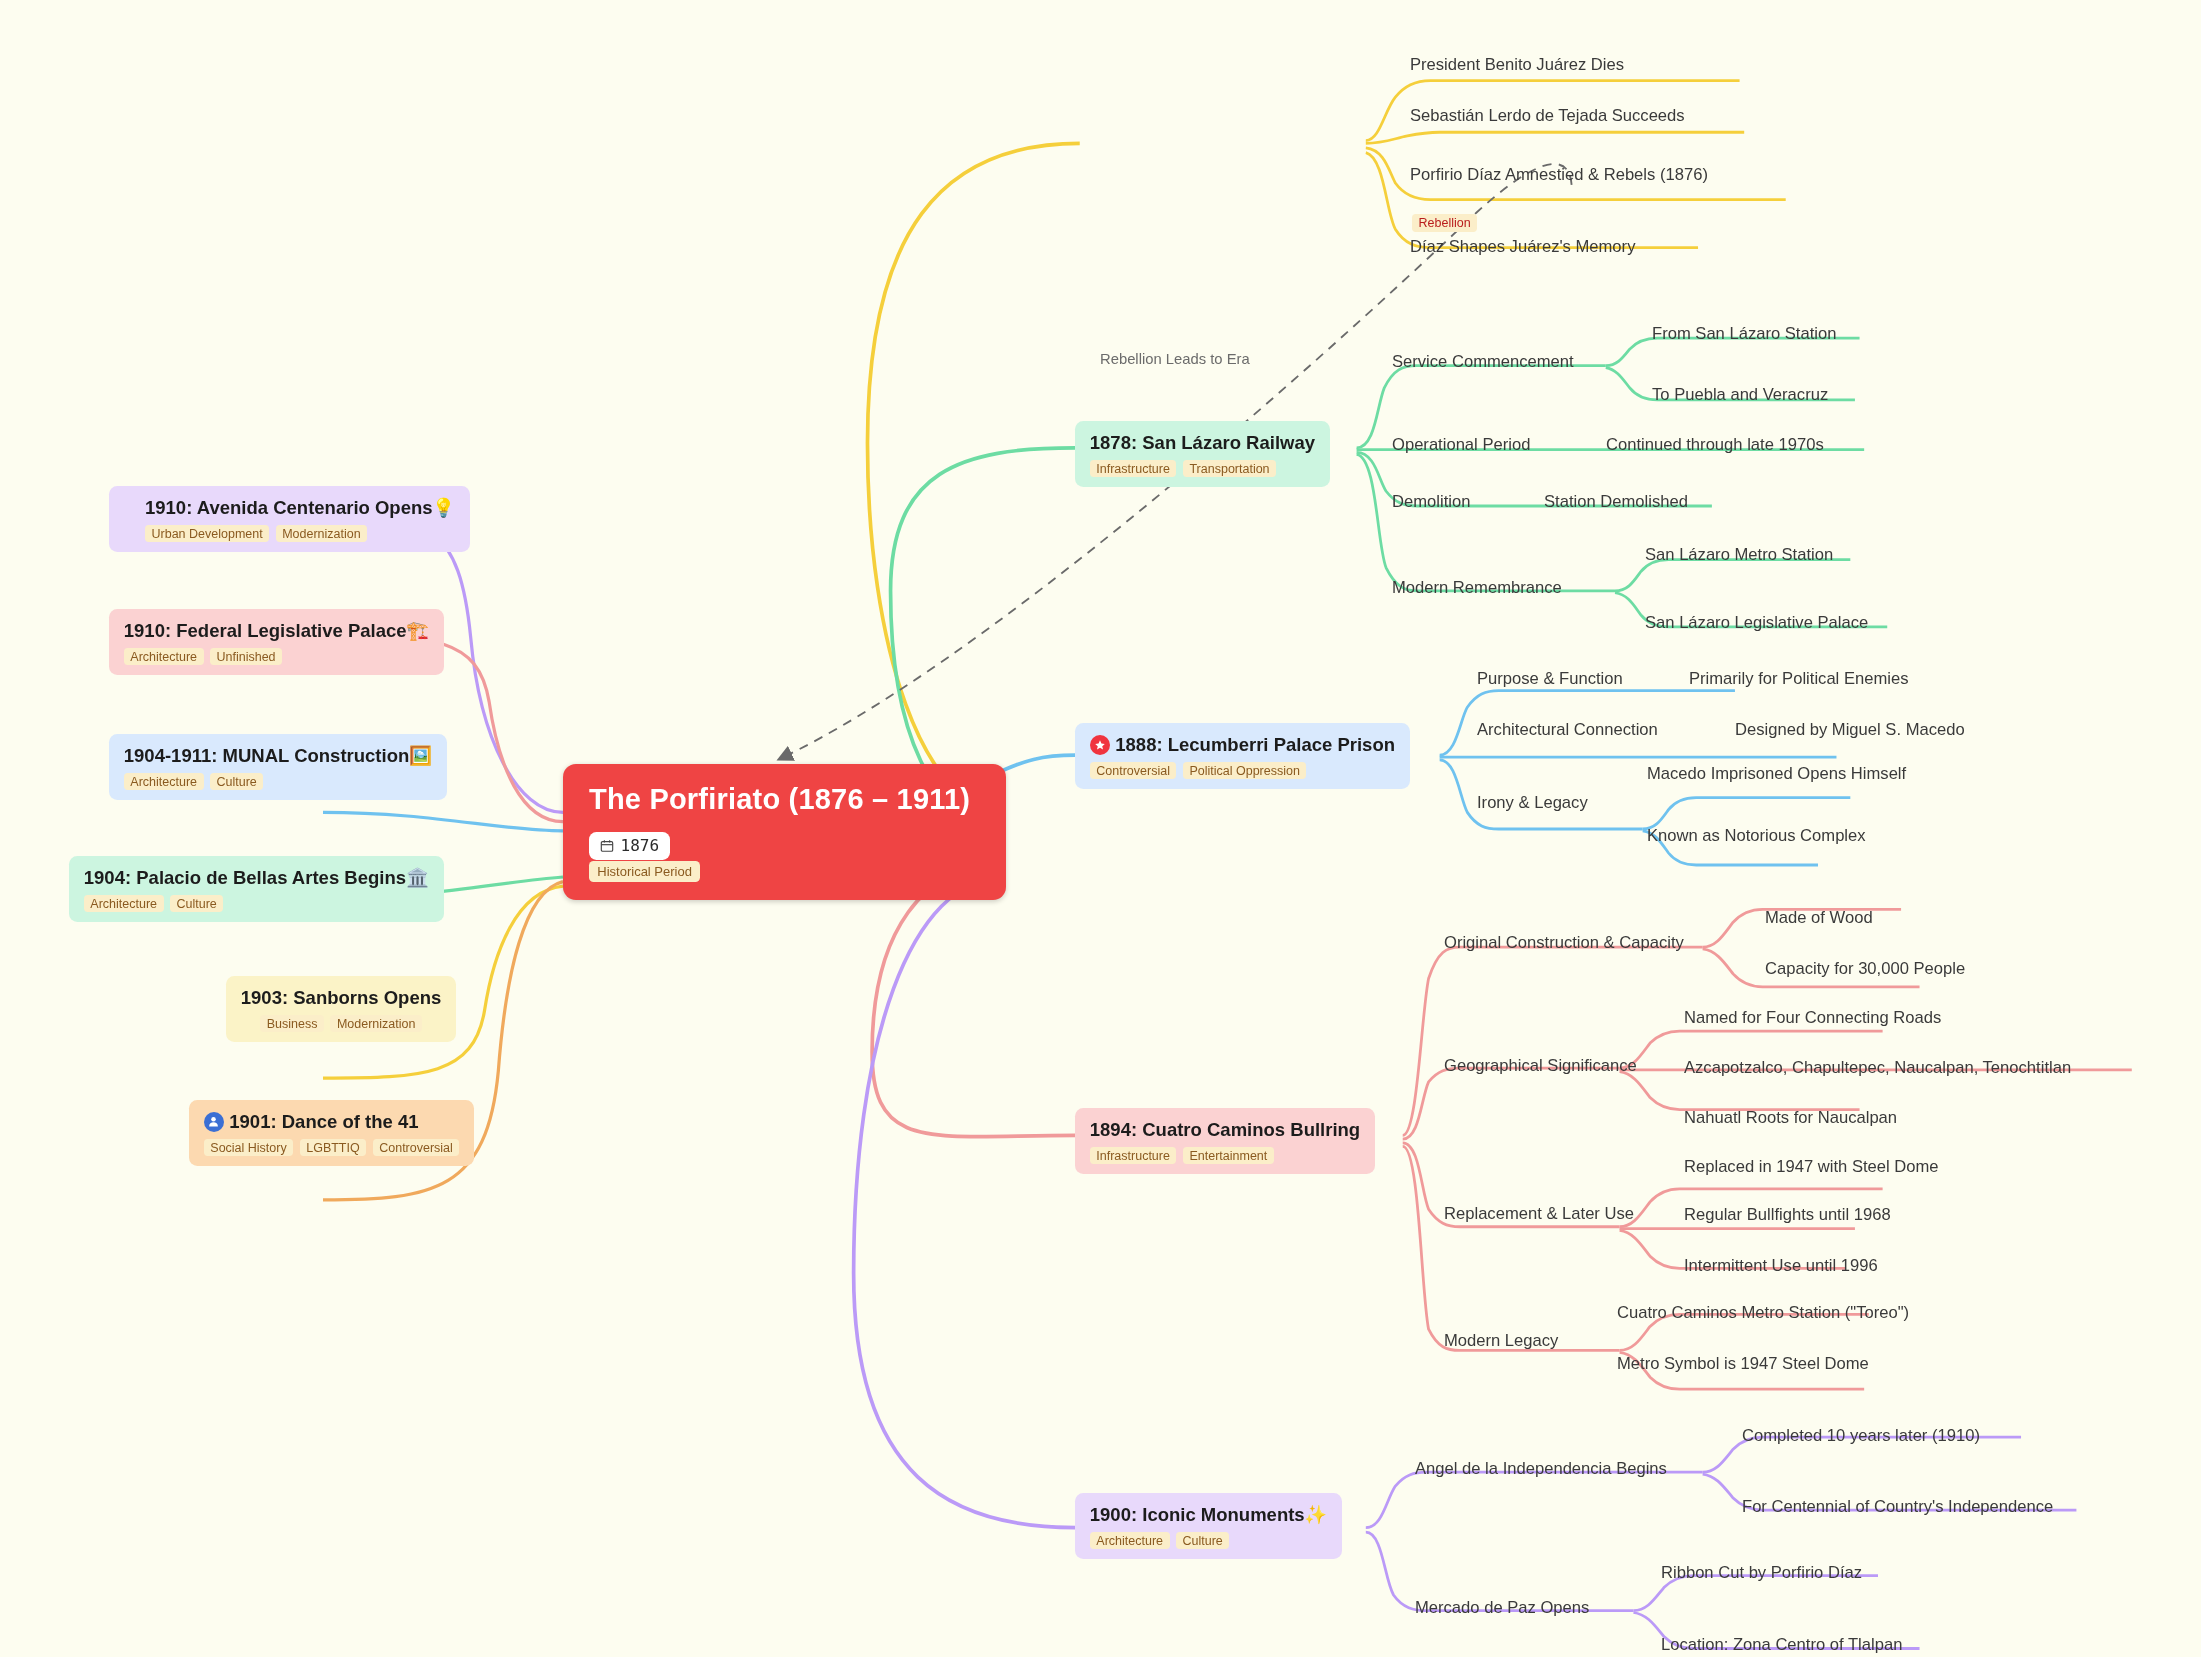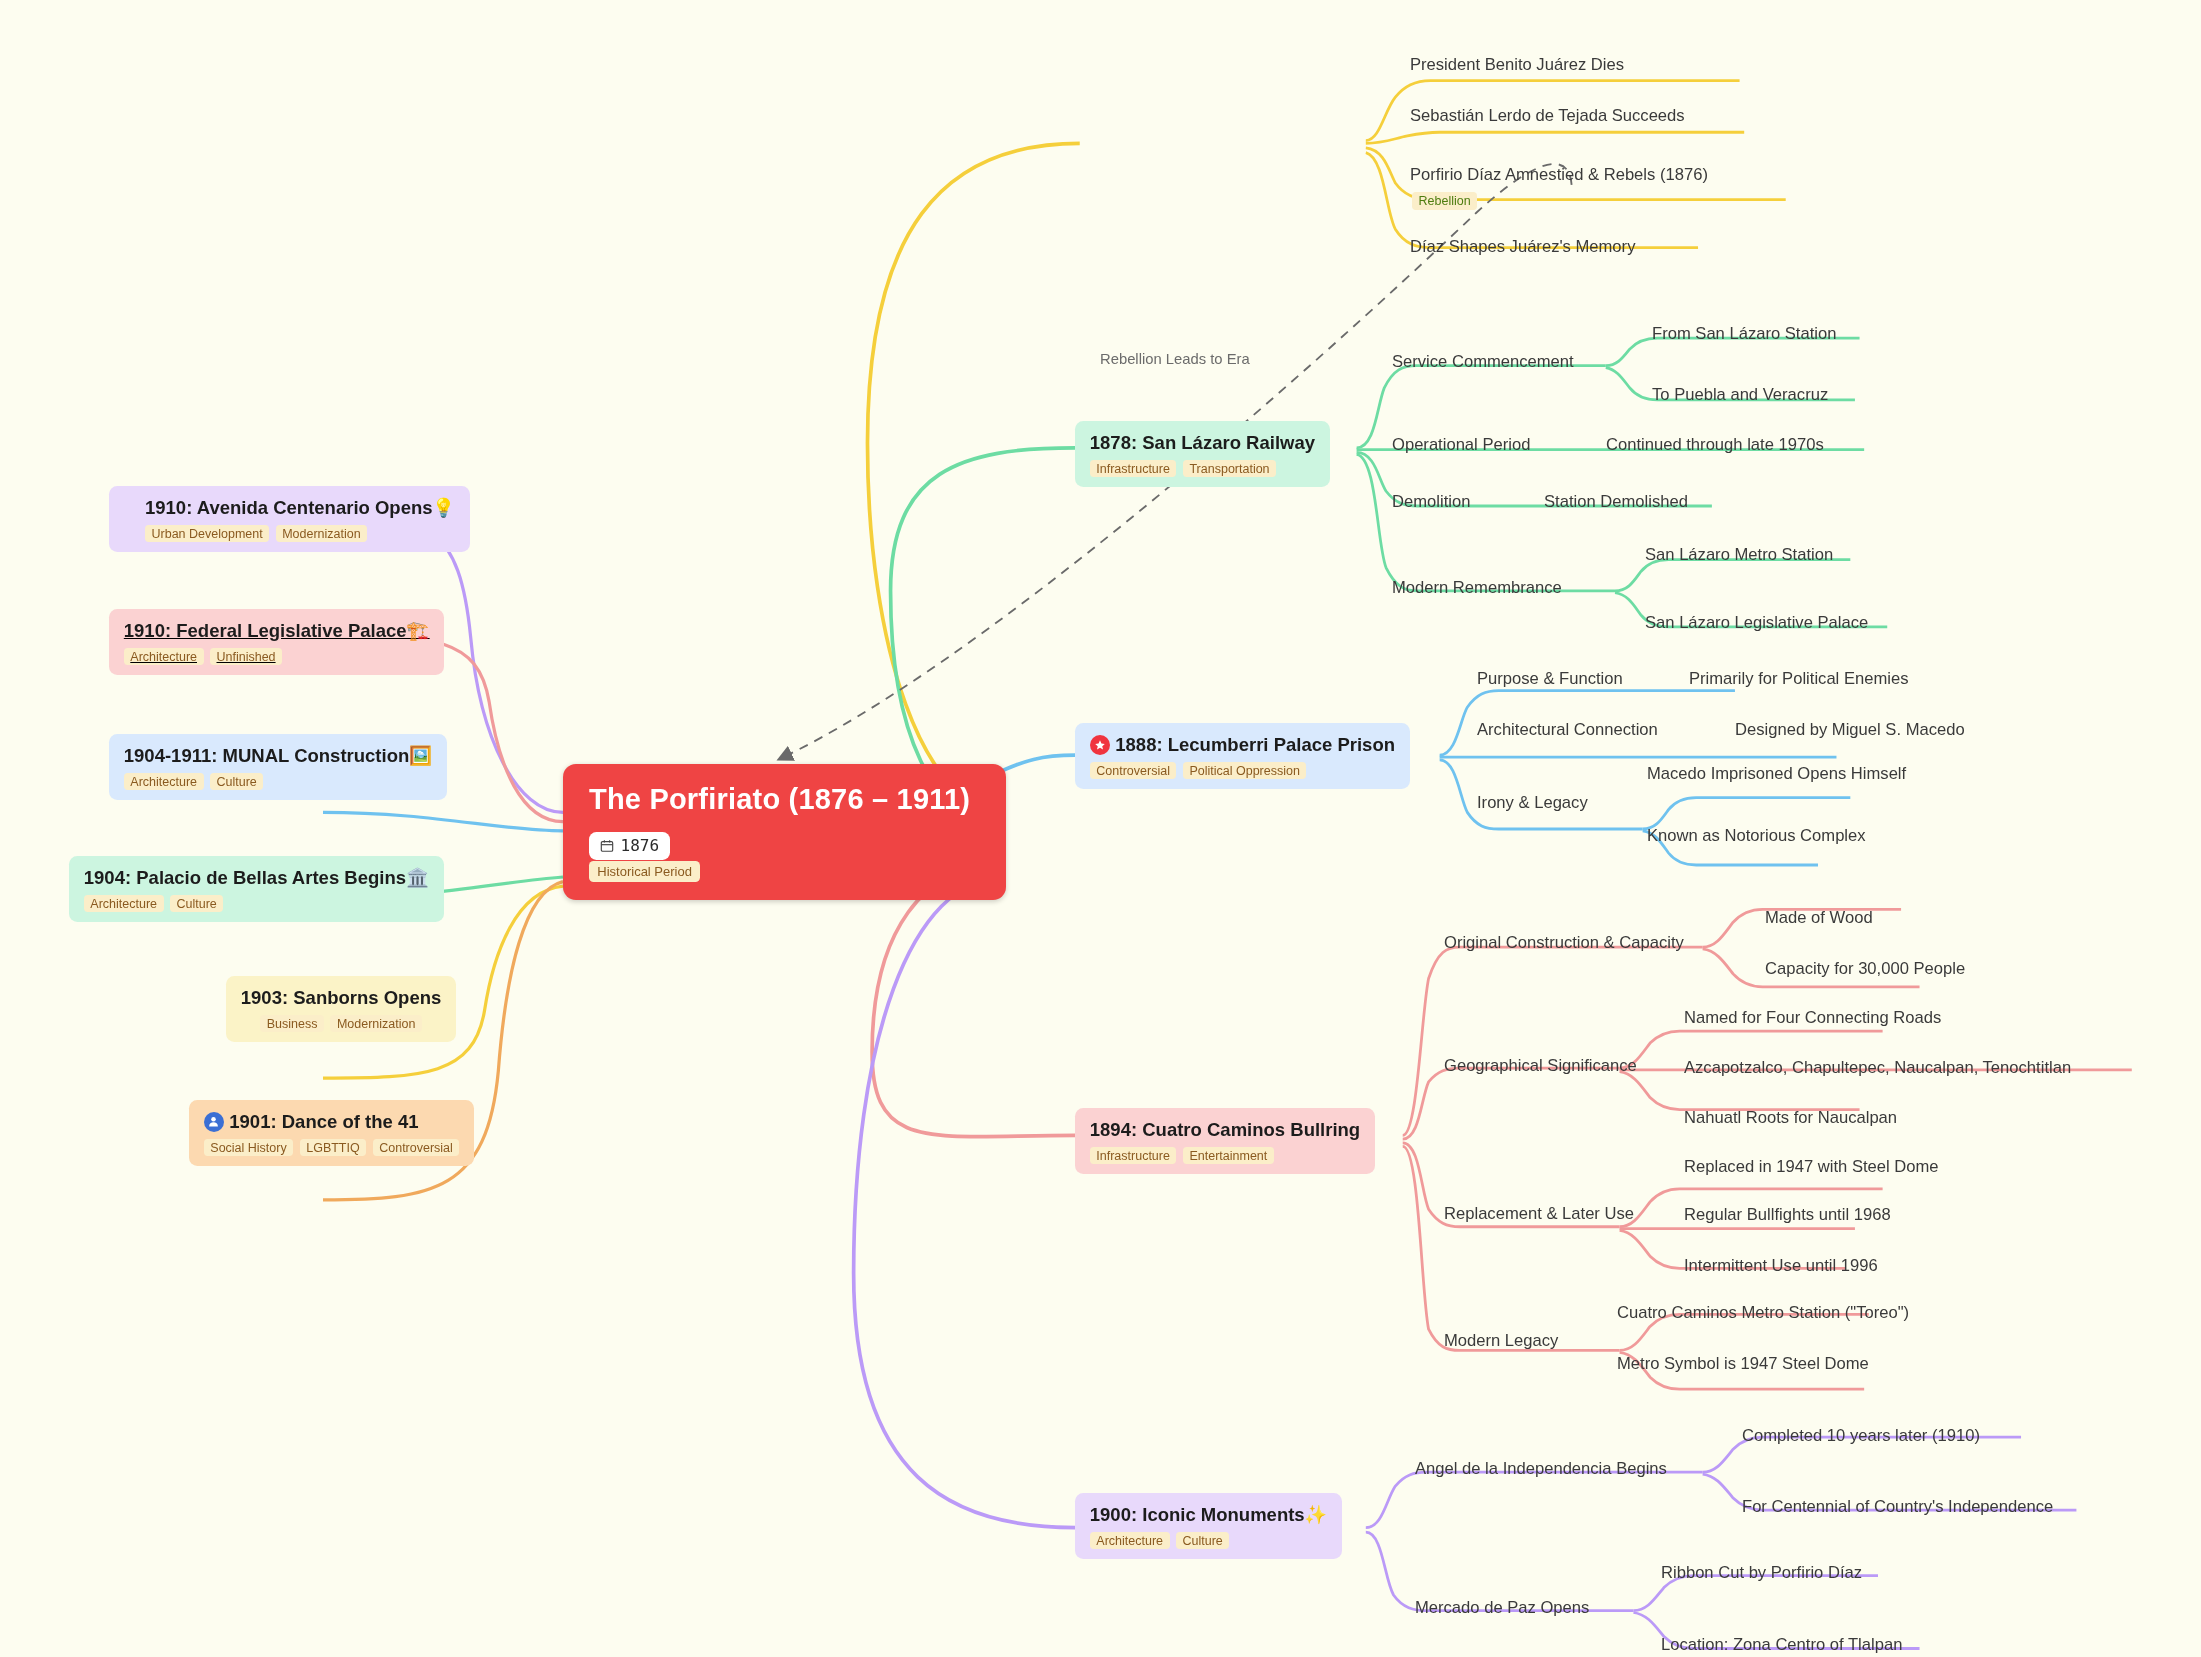--- a/index.html
+++ b/index.html
@@ -132,26 +132,27 @@
     position: absolute;
     font-size: 16.6px;
     color: #3a3a3a;
     white-space: nowrap;
     z-index: 12;
     line-height: 1.1;
   }
   .leaf-tag {
     position: absolute;
     background: #fbeec9;
-    color: #4d7c0f;
+    color: #b91c1c;
     border-radius: 3.7px;
     padding: 1.8px 6.5px;
     font-size: 12.5px;
     z-index: 12;
     white-space: nowrap;
+    margin-top: 22px;
   }
   .xlabel {
     position: absolute;
     font-size: 14.8px;
     color: #6b6b6b;
     white-space: nowrap;
     z-index: 12;
   }
 </style>
 </head>
@@ -244,21 +245,21 @@
   </div>
 
   <div class="node n-purple" style="left:109px; top:486px;padding-left:36px;">
     <div class="node-title">1910: Avenida Centenario Opens💡</div>
     <div class="node-tags">
       <span class="tag">Urban Development</span>
       <span class="tag">Modernization</span>
     </div>
   </div>
 
-  <div class="node n-red" style="left:109px; top:609px;text-decoration:underline;">
+  <div class="node n-red" style="left:109px; top:609px;">
     <div class="node-title">1910: Federal Legislative Palace🏗️</div>
     <div class="node-tags">
       <span class="tag">Architecture</span>
       <span class="tag">Unfinished</span>
     </div>
   </div>
 
   <div class="node n-blue" style="left:109px; top:734px;">
     <div class="node-title">1904-1911: MUNAL Construction🖼️</div>
     <div class="node-tags">

